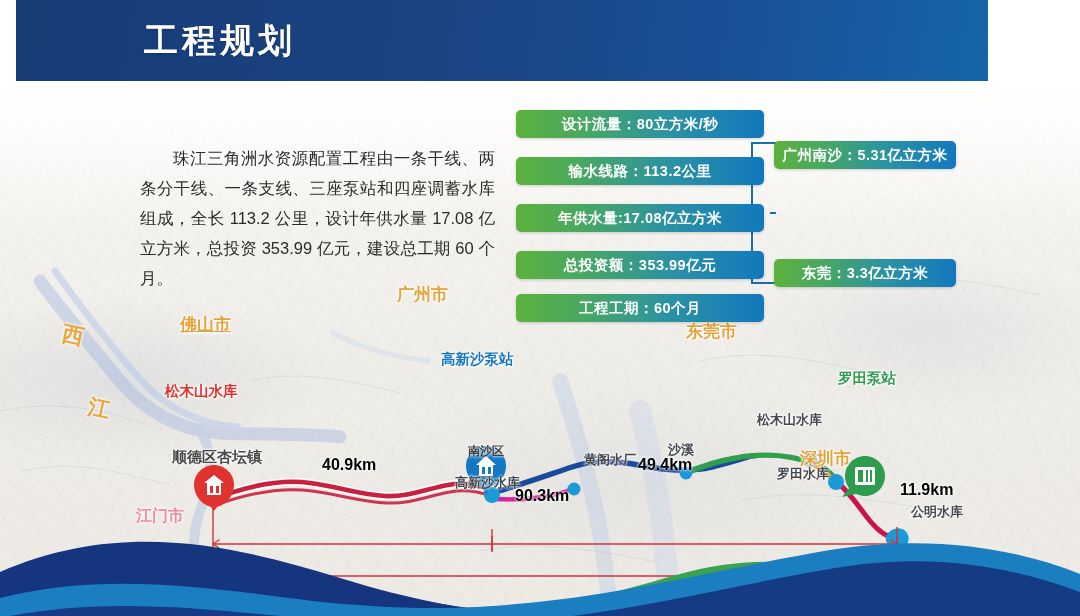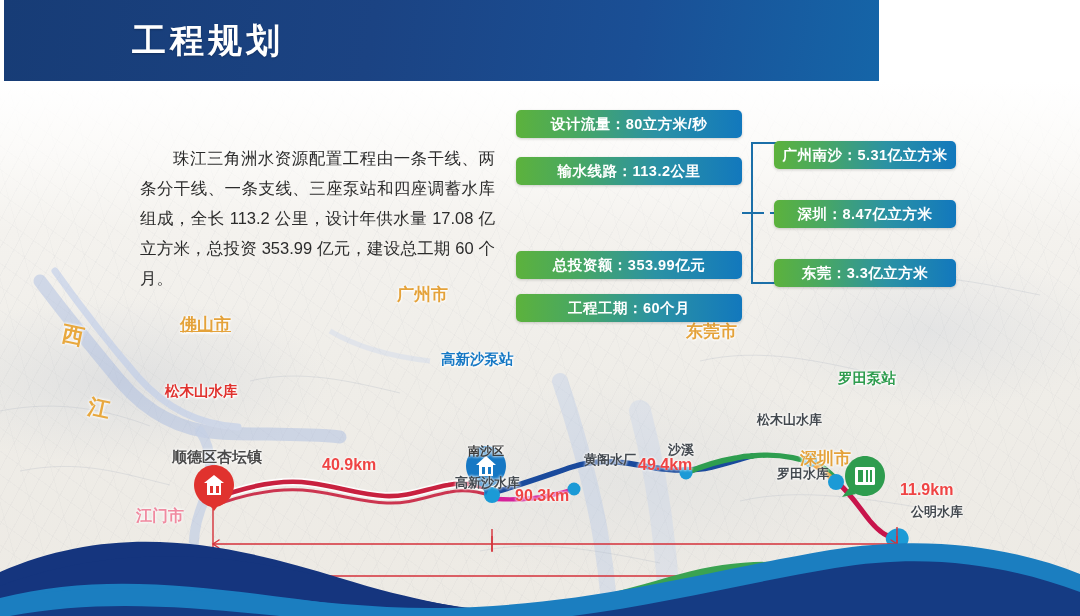--- a/index.html
+++ b/index.html
@@ -6,21 +6,21 @@
   html,body { width:1080px; height:616px; overflow:hidden; }
   body {
     font-family:"Liberation Sans","DejaVu Sans",sans-serif;
     background:#ffffff;
     position:relative;
   }
   #slide { position:relative; width:1080px; height:616px; overflow:hidden; background:#fff; }
 
   
   .header {
-    position:absolute; left:4px; top:0; width:875px; height:81px;
+    position:absolute; left:16px; top:0; width:972px; height:81px;
     background:linear-gradient(100deg,#173c76 0%,#1b4383 42%,#1a4f95 72%,#1565a8 100%);
   }
   .header-title {
     position:absolute; left:128px; top:18px;
     font-size:34px; font-weight:bold; color:#ffffff;
     letter-spacing:4px; line-height:44px;
     text-shadow:0 1px 2px rgba(0,0,0,.25);
   }
 
   
@@ -57,40 +57,40 @@
 
   
   .chip {
     position:absolute; height:28px; border-radius:5px;
     background:linear-gradient(90deg,#5cb23c 0%,#49a861 26%,#2b92a4 62%,#1278bd 100%);
     color:#ffffff; font-size:14.5px; font-weight:bold;
     display:flex; align-items:center; justify-content:center;
     letter-spacing:.5px;
     box-shadow:0 1px 3px rgba(0,0,0,.18);
   }
-  .chip-l { left:516px; width:226px; }
+  .chip-l { left:516px; width:248px; }
   .c1 { top:110px; } .c2 { top:157px; } .c3 { top:204px; }
   .c4 { top:251px; } .c5 { top:294px; }
   .chip-r { width:182px; }
   .r1 { left:774px; top:141px; }
   .r2 { left:774px; top:200px; }
   .r3 { left:774px; top:259px; }
 
   
   .lbl { position:absolute; font-weight:bold; white-space:nowrap; }
   .lbl-city { font-size:17px; color:#e4a23a; text-shadow:0 0 3px #fff,0 0 3px #fff,0 1px 2px rgba(255,255,255,.9); }
   .lbl-river { font-size:22px; color:#e8a83e; text-shadow:0 0 3px #fff,0 0 3px #fff; letter-spacing:2px; }
   .lbl-pink { font-size:16px; color:#f08aa0; text-shadow:0 0 3px #fff,0 0 3px #fff; }
   .lbl-red { font-size:14.5px; color:#e0322e; text-shadow:0 0 3px #fff,0 0 3px #fff,1px 1px 2px #fff; }
   .lbl-blue { font-size:14.5px; color:#1678c4; text-shadow:0 0 3px #fff,0 0 3px #fff,1px 1px 2px #fff; }
   .lbl-green { font-size:14.5px; color:#2e9c4e; text-shadow:0 0 3px #fff,0 0 3px #fff,1px 1px 2px #fff; }
   .lbl-dark { font-size:15px; color:#4a4a4a; font-weight:bold; text-shadow:0 0 3px #fff,0 0 3px #fff; }
   .lbl-dark2 { font-size:12px; color:#3d3d3d; font-weight:bold; text-shadow:0 0 3px #fff,0 0 3px #fff; }
   .lbl-dim { font-size:13px; color:#43494f; font-weight:bold; text-shadow:0 0 3px #fff,0 0 3px #fff;margin-top:48px; }
-  .dist { position:absolute; font-size:16px; font-weight:bold; color:#ef4444; text-shadow:0 0 3px #fff,0 0 3px #fff; white-space:nowrap; }
+  .dist { position:absolute; font-size:16px; font-weight:bold; color:#000000; text-shadow:0 0 3px #fff,0 0 3px #fff; white-space:nowrap; }
 
   
   .pin { position:absolute; }
 </style>
 </head>
 <body>
 
 <div id="slide">
 
   <div class="header">
@@ -269,20 +269,20 @@
   <div class="intro">珠江三角洲水资源配置工程由一条干线、两条分干线、一条支线、三座泵站和四座调蓄水库组成，全长 113.2 公里，设计年供水量 17.08 亿立方米，总投资 353.99 亿元，建设总工期 60 个月。</div>
 
   <svg style="position:absolute; left:742px; top:140px;" width="36" height="150">
     <path d="M 28,3 L 10,3 L 10,143 L 28,143" stroke="#1b6fa8" stroke-width="2" fill="none"></path>
     <path d="M 0,73 L 22,73" stroke="#1b6fa8" stroke-width="2" fill="none"></path>
     <path d="M 28,3 L 34,3 M 28,73 L 34,73 M 28,143 L 34,143" stroke="#1b6fa8" stroke-width="2" fill="none"></path>
   </svg>
 
   <div class="chip chip-l c1">设计流量：80立方米/秒</div>
   <div class="chip chip-l c2">输水线路：113.2公里</div>
+  <div class="chip chip-l c3">年供水量:17.08亿立方米</div>
   <div class="chip chip-l c4">总投资额：353.99亿元</div>
   <div class="chip chip-l c5">工程工期：60个月</div>
 
   <div class="chip chip-r r1">广州南沙：5.31亿立方米</div>
-  <div class="chip chip-r r2">深圳：8.47亿立方米</div>
   <div class="chip chip-r r3">东莞：3.3亿立方米</div>
 
 </div>
 
 </body></html>

